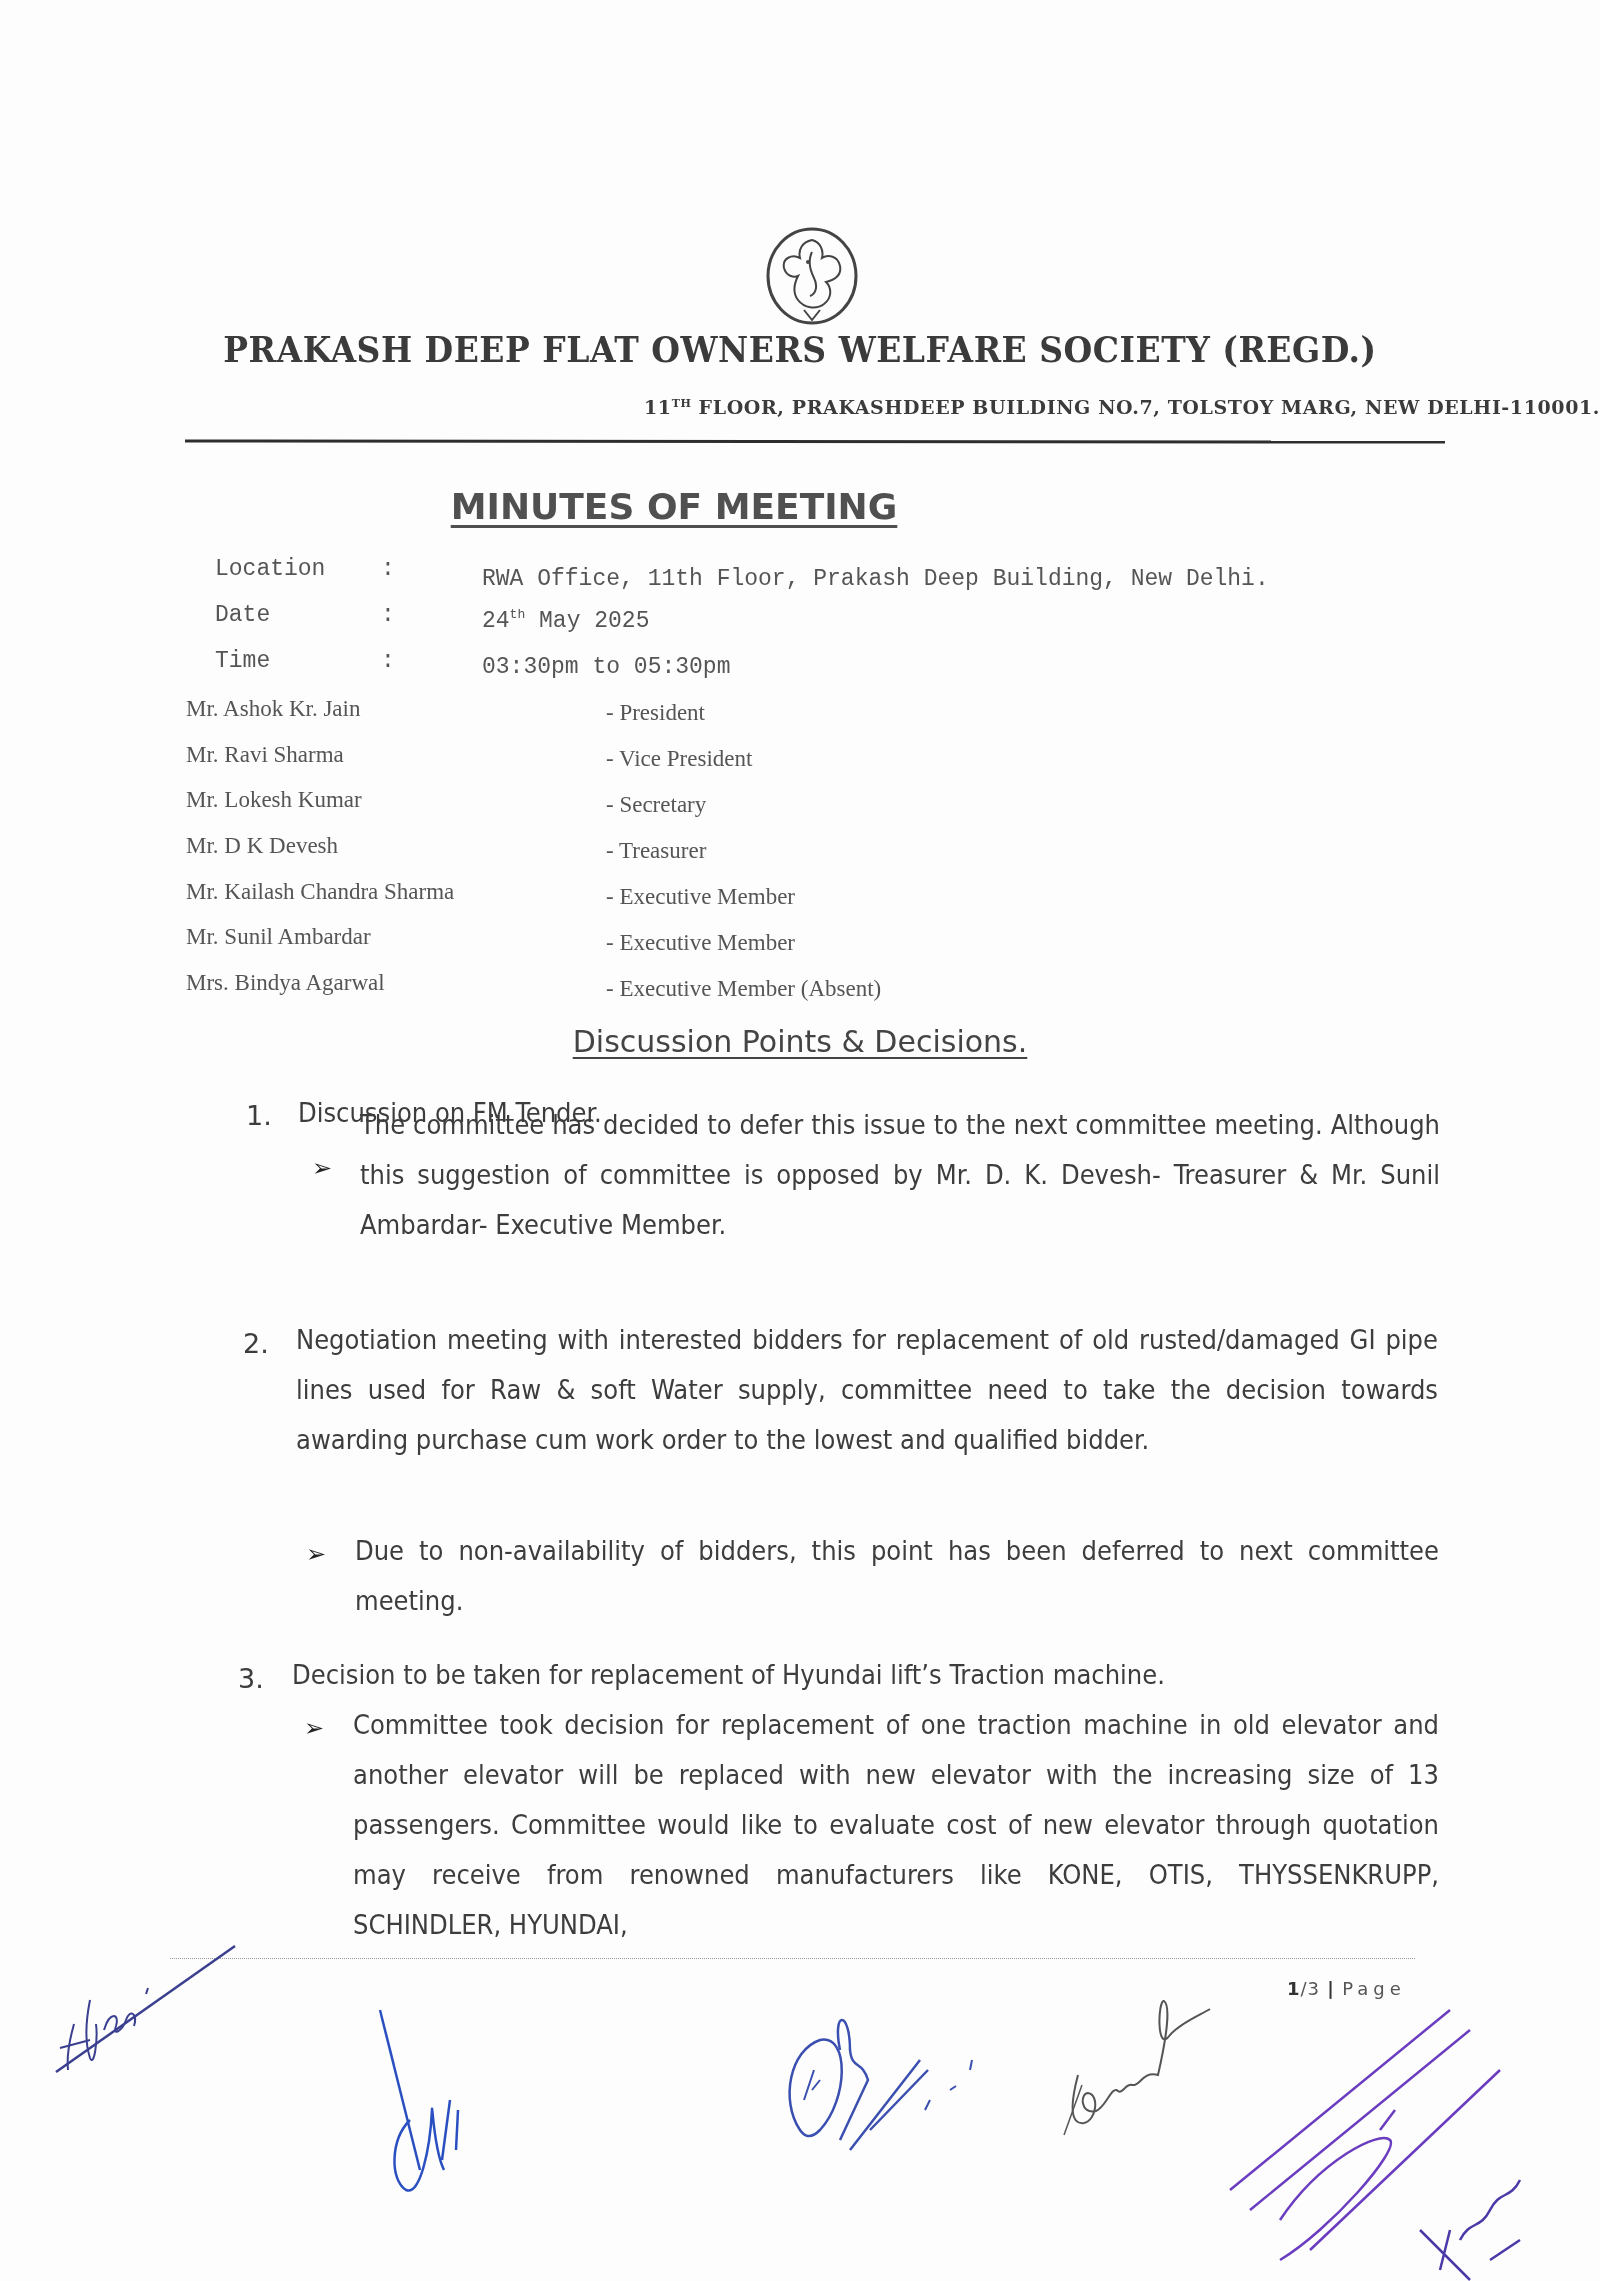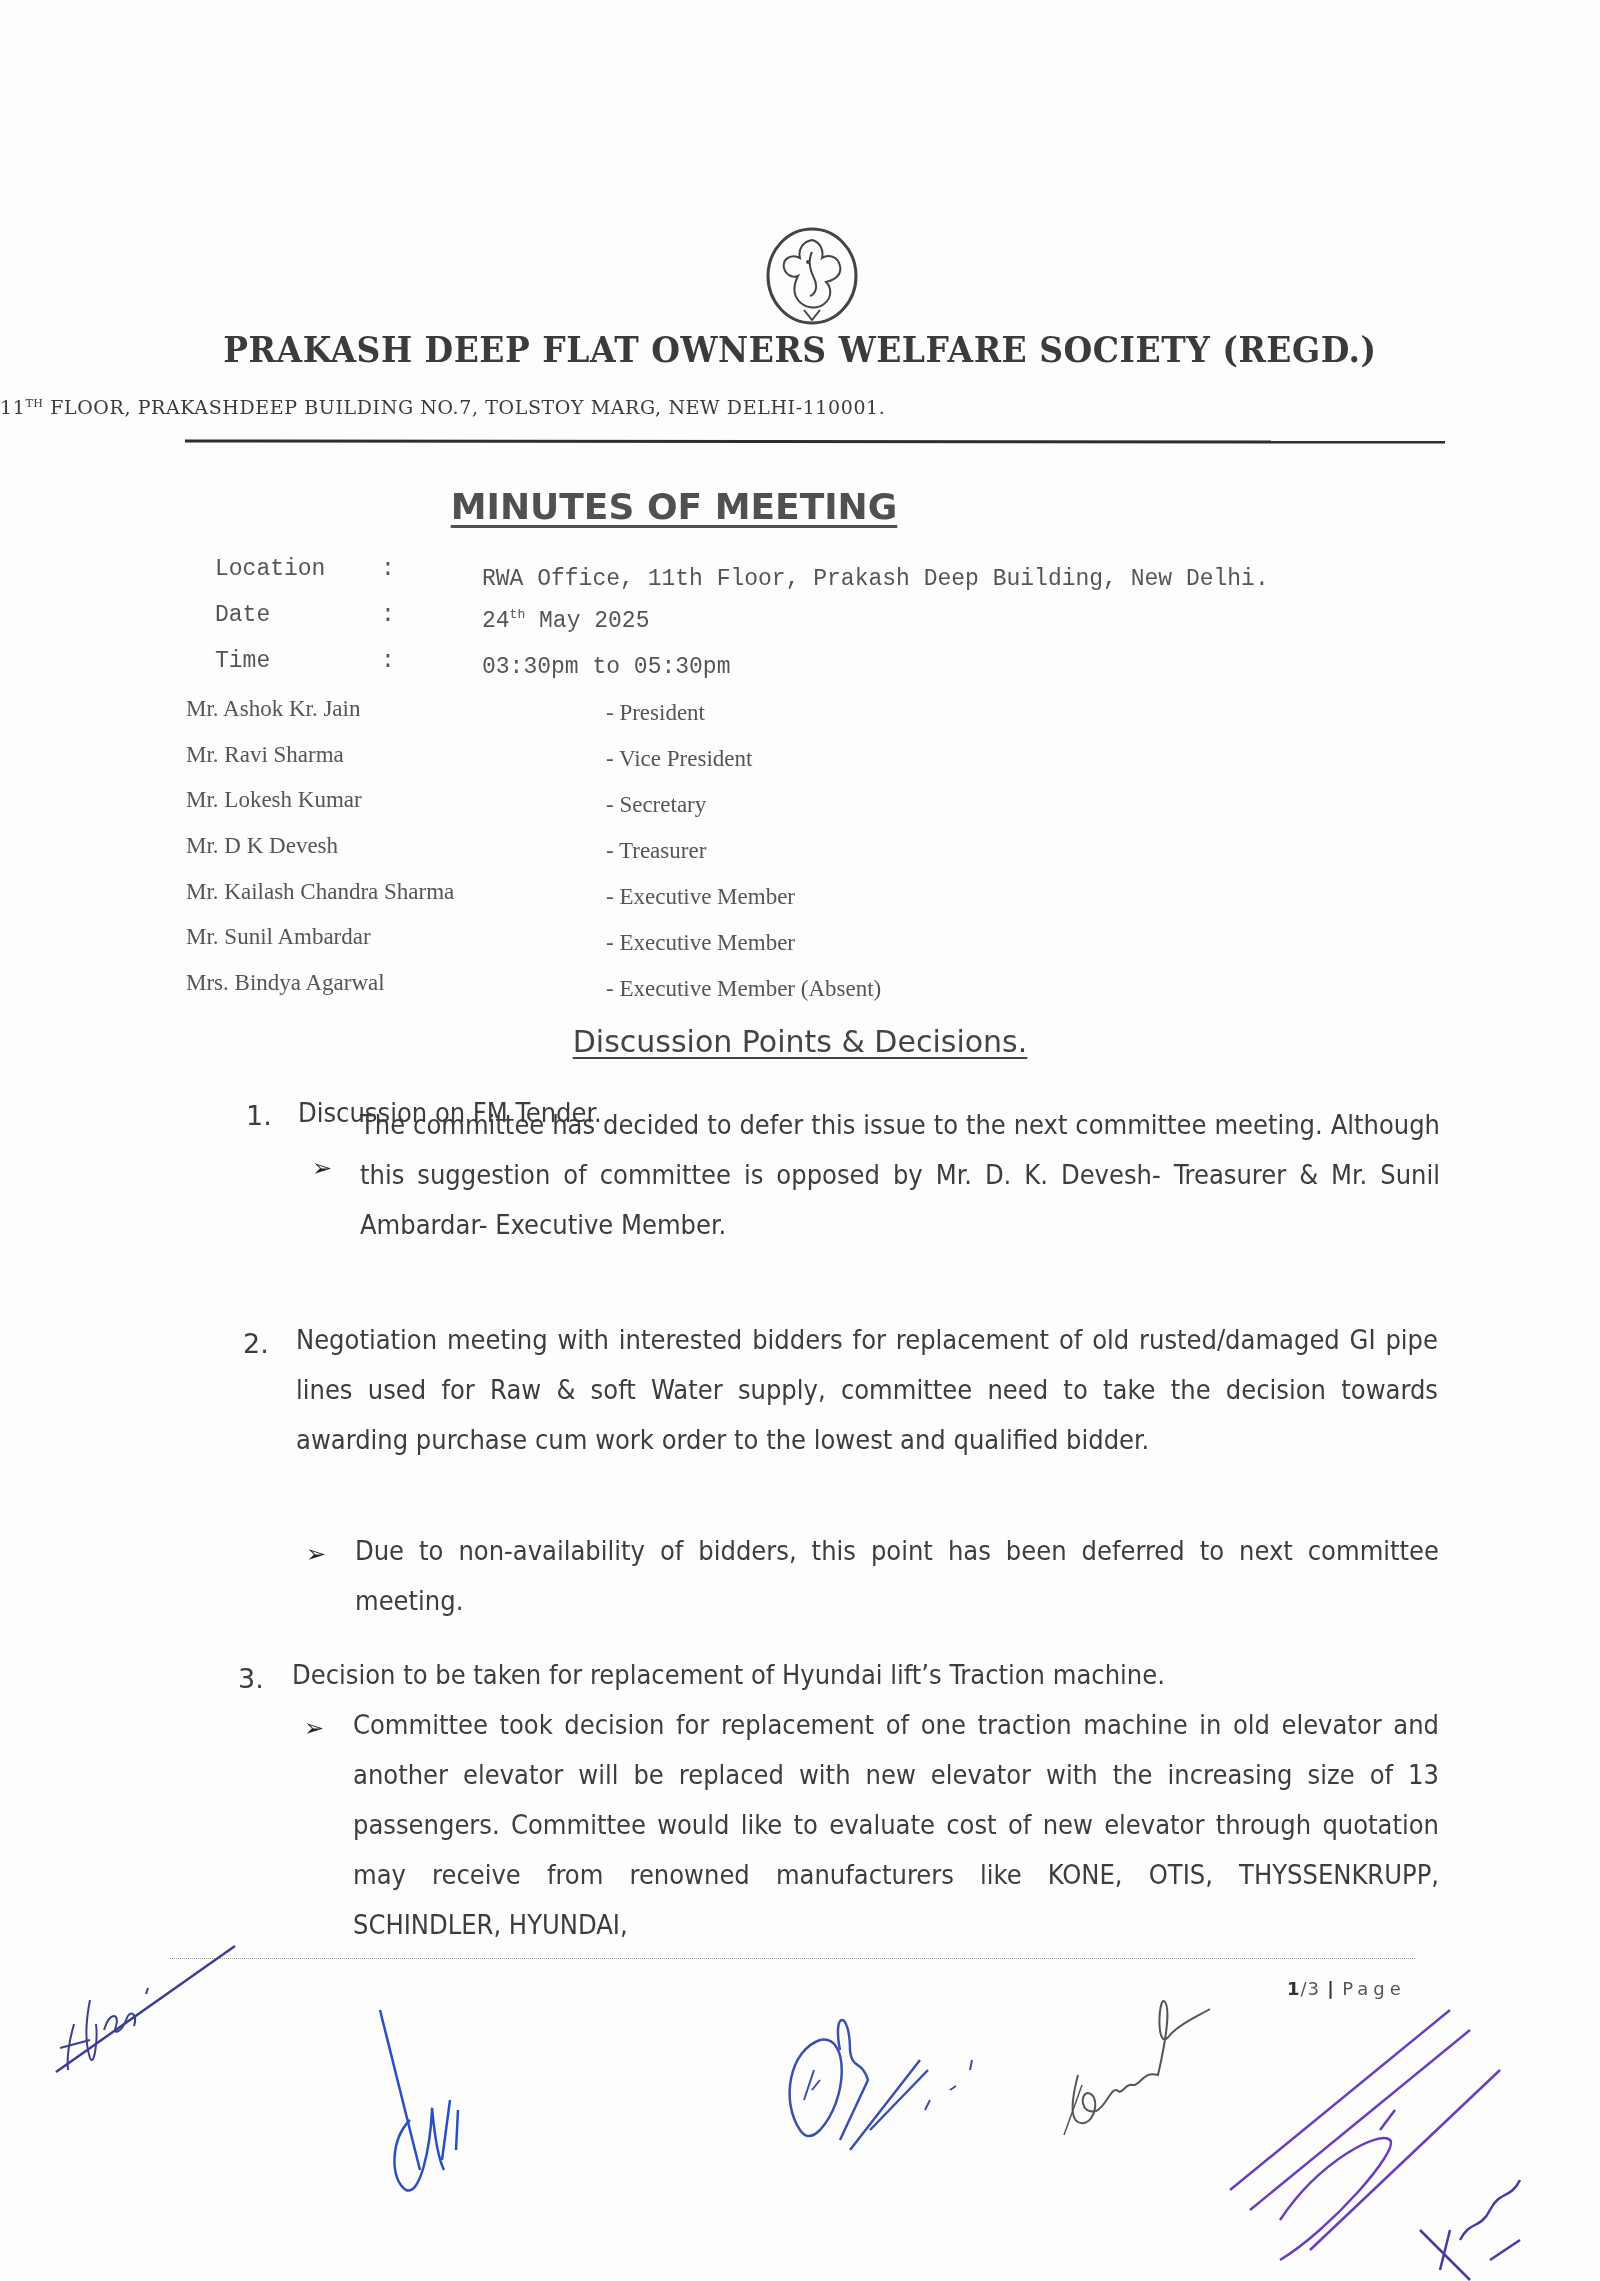--- a/index.html
+++ b/index.html
@@ -8,22 +8,22 @@
     color: #3a3a3a;
   }
   .abs { position: absolute; }
   .logo { left: 764px; top: 226px; width: 96px; height: 100px; }
   .org-name {
     left: 0; width: 1600px; top: 330px; text-align: center;
     font-family: "DejaVu Serif", serif; font-weight: bold; font-size: 33px; letter-spacing: 0.5px;
     color: #3b3b3b; transform: scaleY(1.05);
   }
   .org-address {
-    left: 0; width: 1600px; top: 396px; text-align: left;
-    font-family: "DejaVu Serif", serif; font-weight: normal; font-size: 19px; letter-spacing: 0.6px; color: #3b3b3b;
+    left: 0; width: 1600px; top: 396px; text-align: right;
+    font-family: "DejaVu Serif", serif; font-weight: bold; font-size: 19px; letter-spacing: 0.6px; color: #3b3b3b;
   }
   .header-rule { left: 185px; width: 1260px; top: 440px; height: 3px; background: #2e2e2e; transform: rotate(0.05deg); }
   .doc-title {
     left: 0; width: 1348px; top: 486px; text-align: center;
     font-family: "DejaVu Sans", sans-serif; font-weight: bold; font-size: 36px; color: #505050;
   }
   .doc-title span { text-decoration: underline; text-decoration-thickness: 3px; text-underline-offset: 6px; }
   .meta {
     font-family: Liberation Mono, monospace; font-size: 23px; color: #555; margin-left: 26px;
   }

